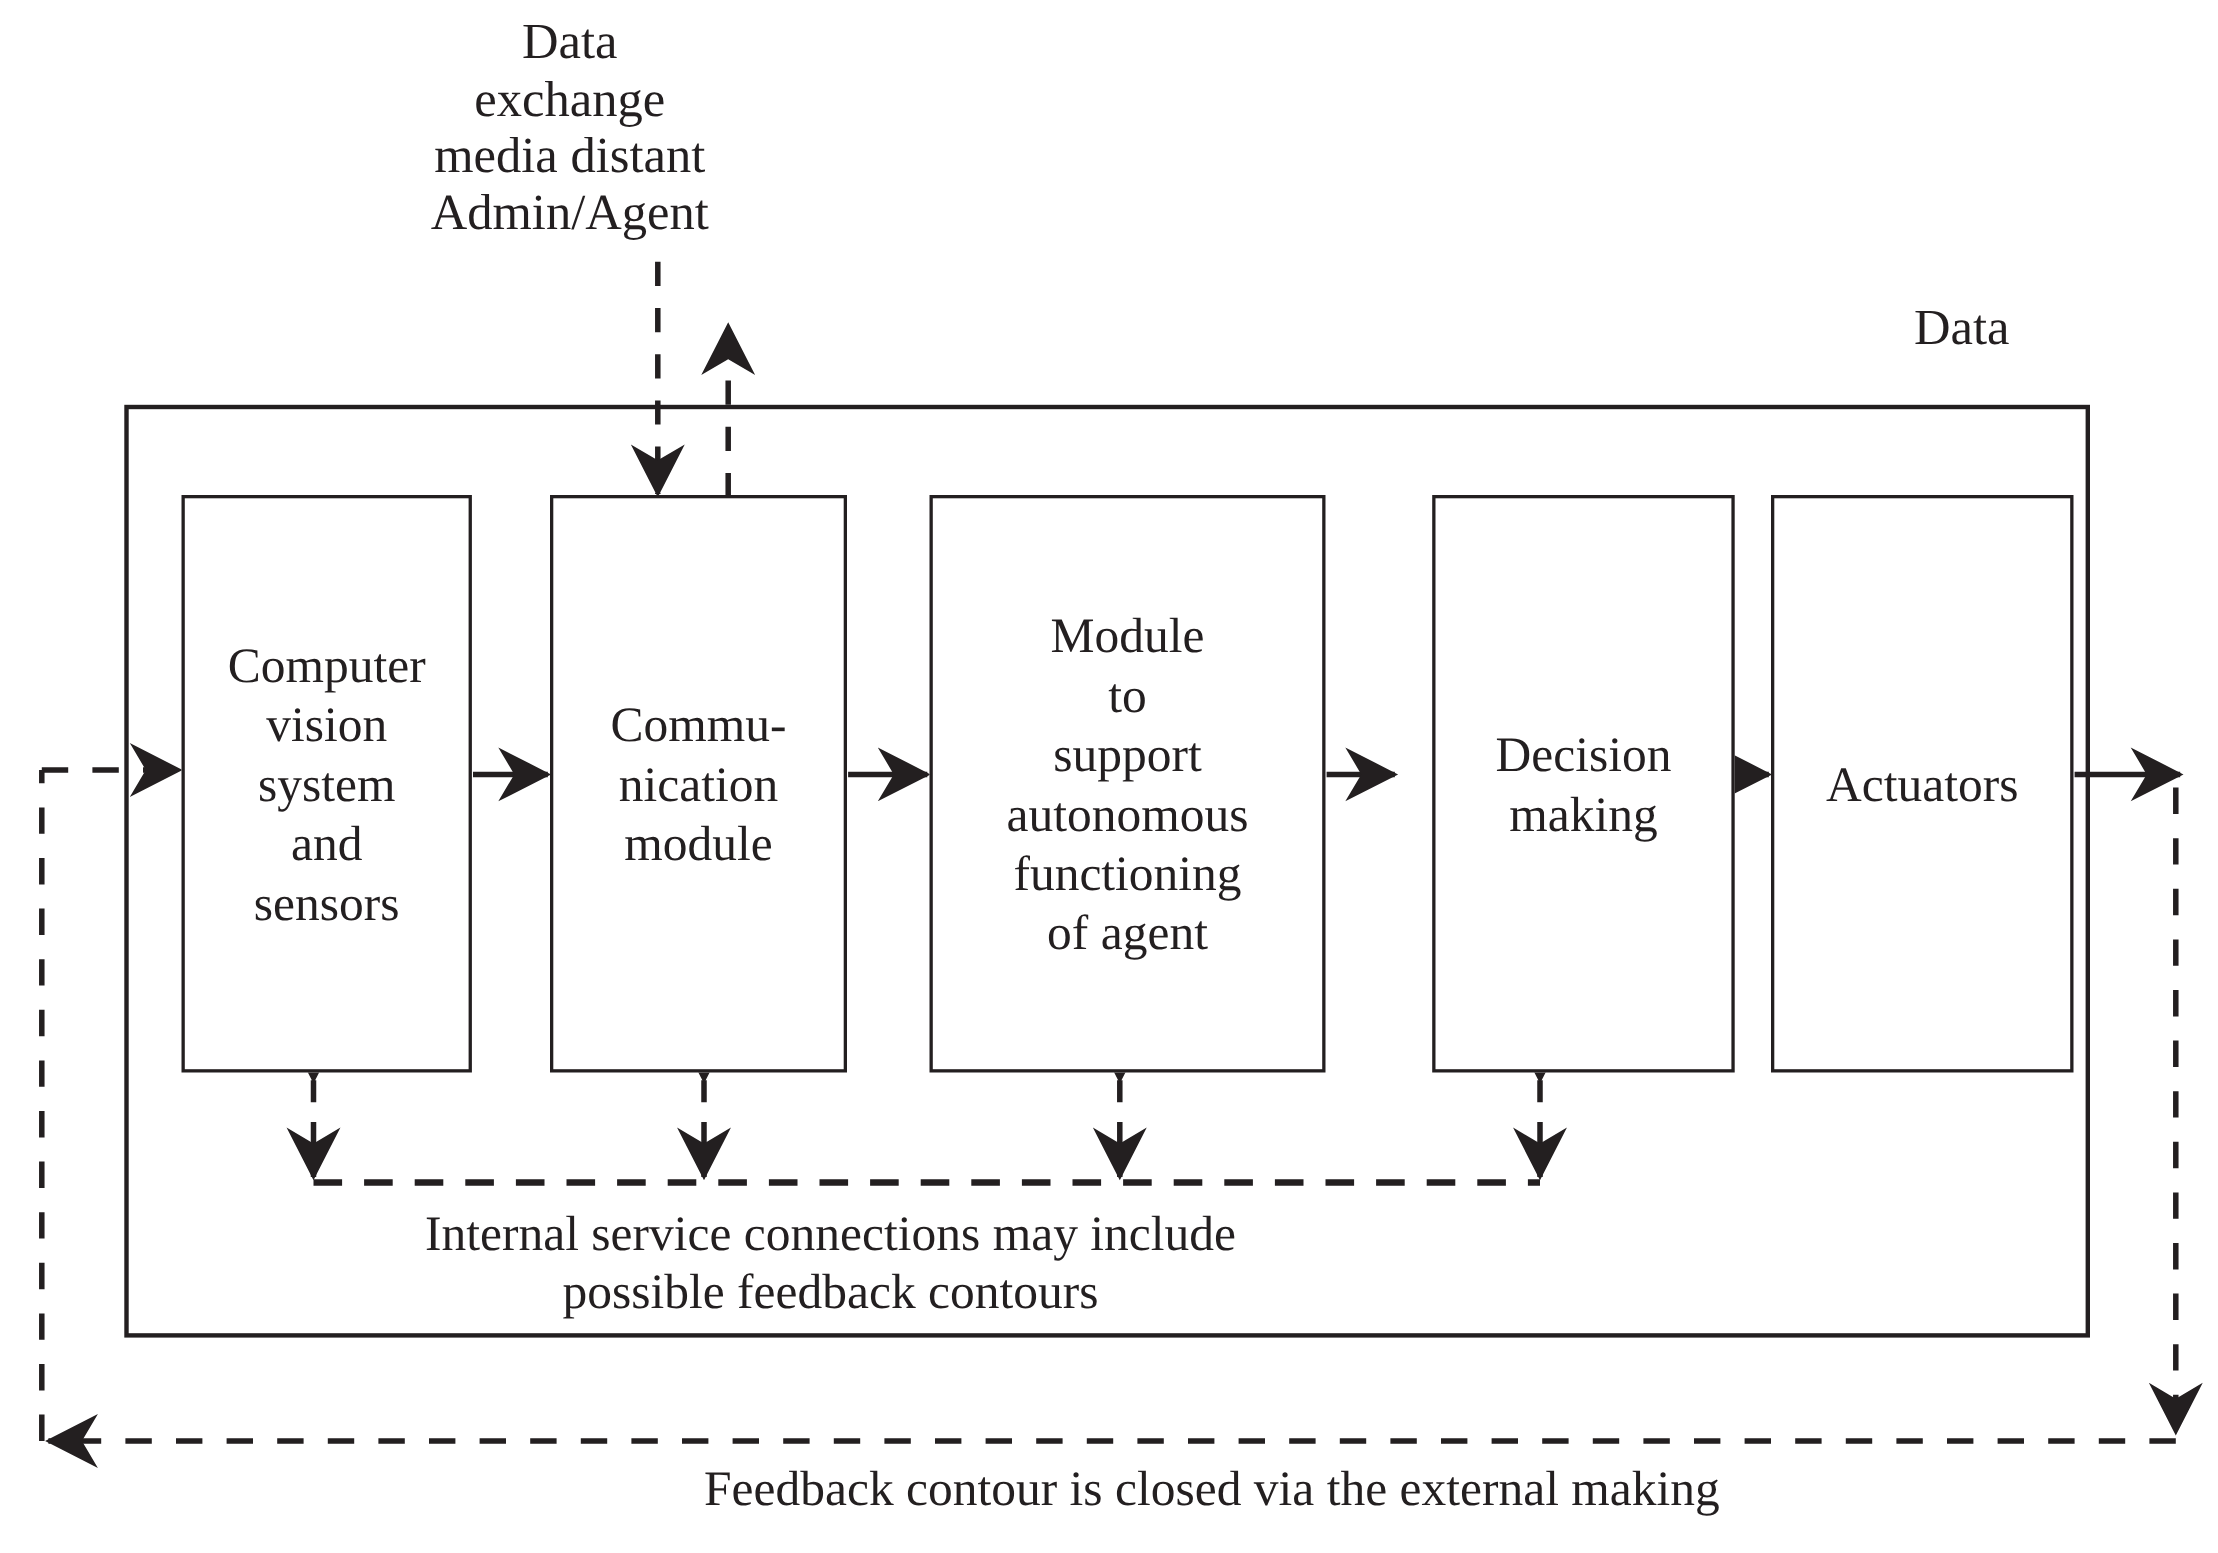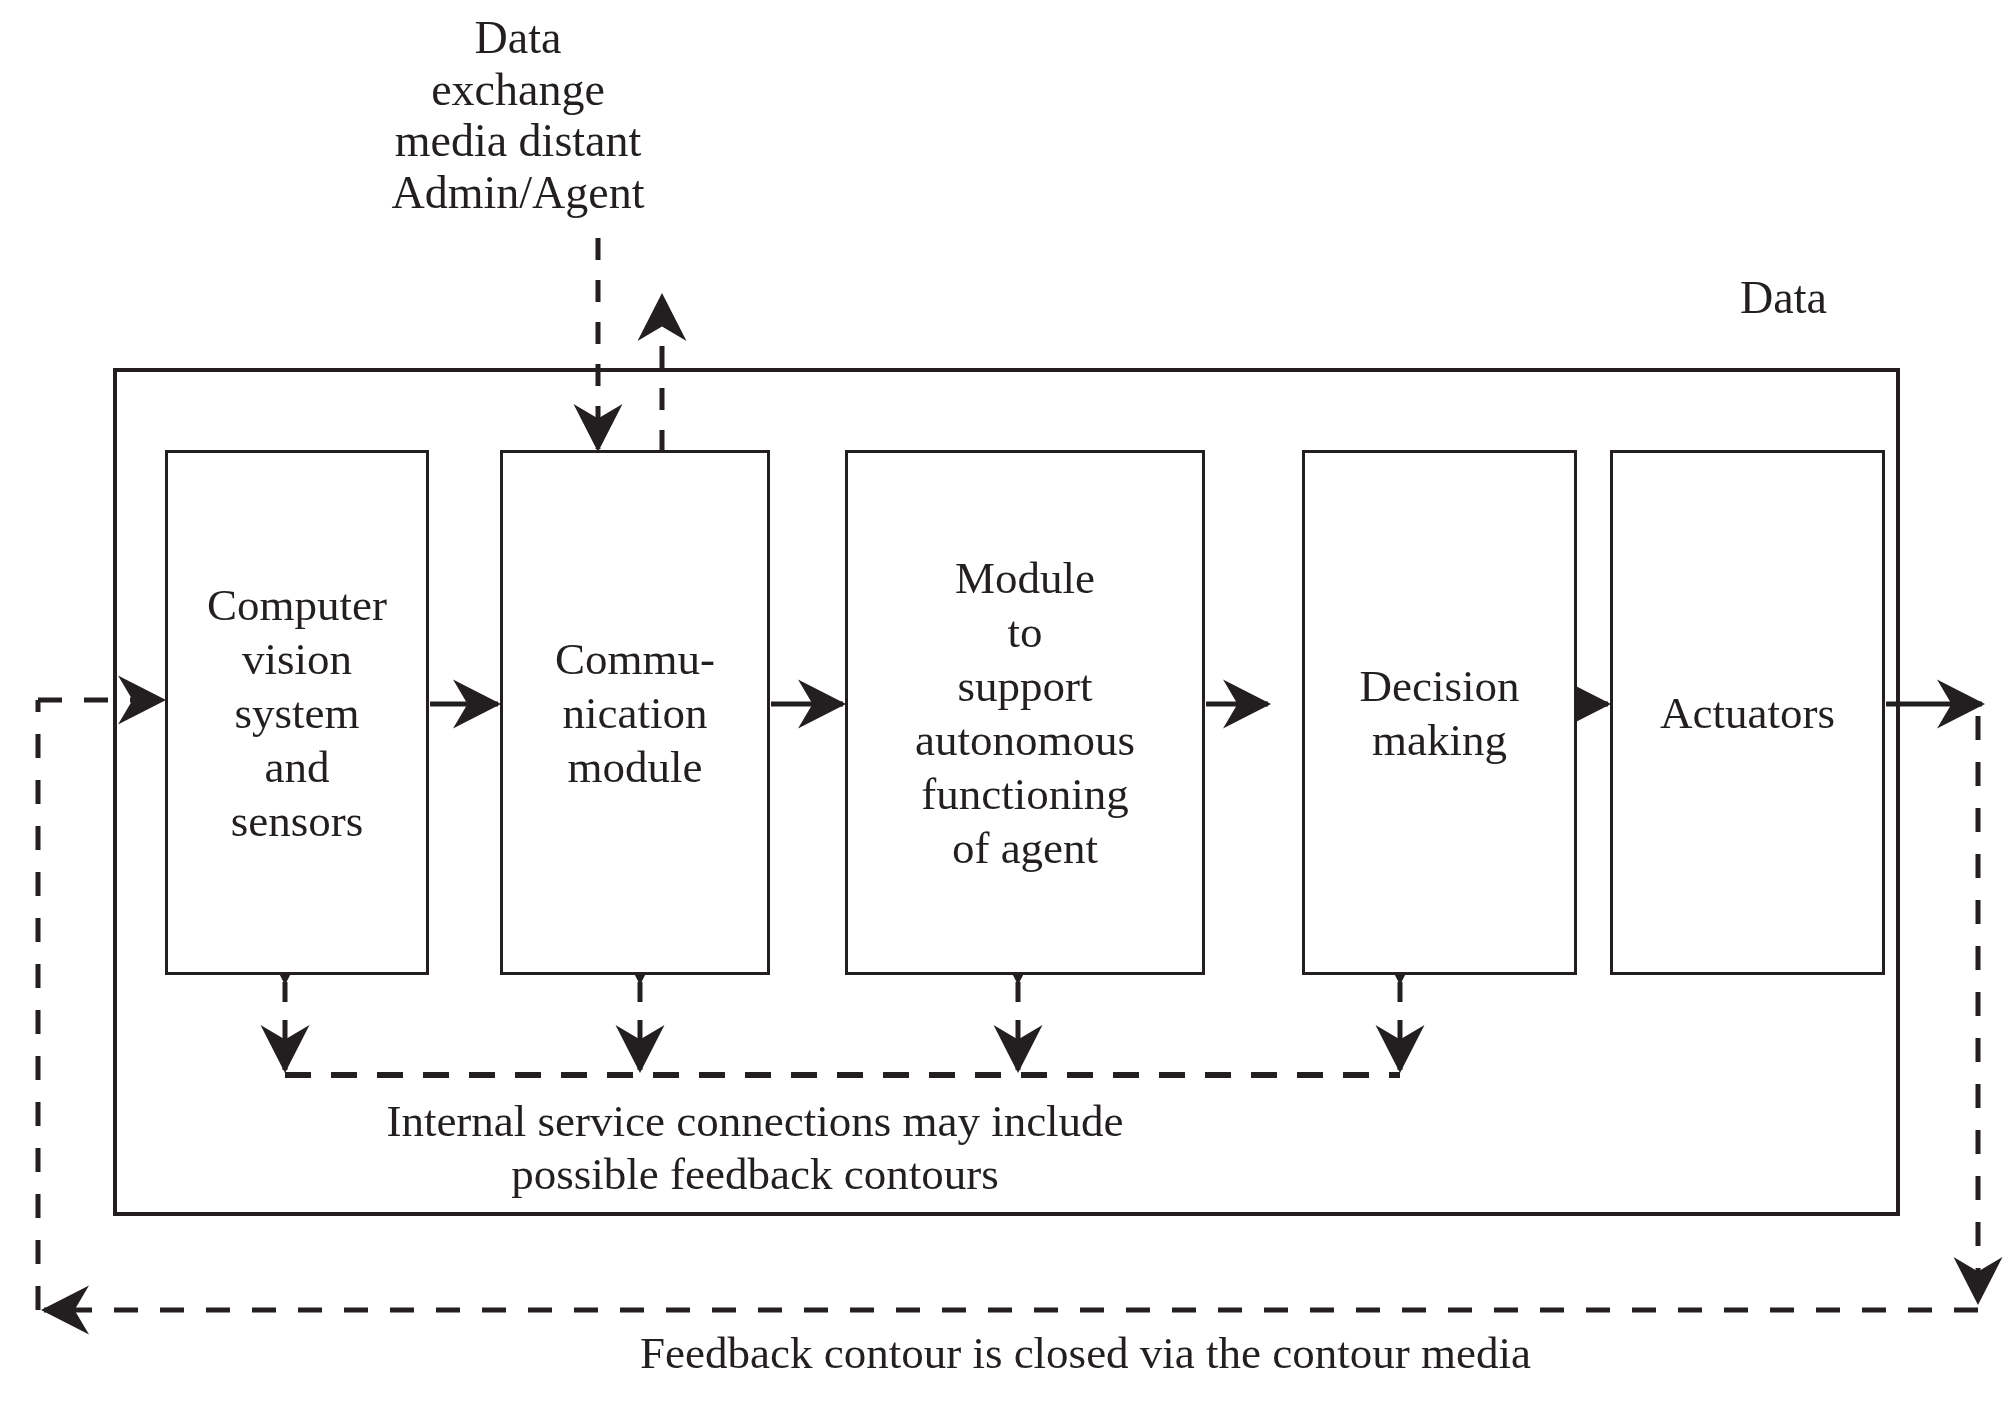--- a/index.html
+++ b/index.html
@@ -155,15 +155,15 @@
     <div class="txt">Actuators</div>
   </div>
 
   <div class="lbl" id="top-note">Data
 exchange
 media distant
 Admin/Agent</div>
   <div class="lbl" id="agent-cap">Data</div>
   <div class="lbl" id="internal-note">Internal service connections may include
 possible feedback contours</div>
-  <div class="lbl" id="bottom-note">Feedback contour is closed via the contour media</div>
+  <div class="lbl" id="bottom-note">Feedback contour is closed via the external making</div>
 
 </div>
 
 </body></html>

